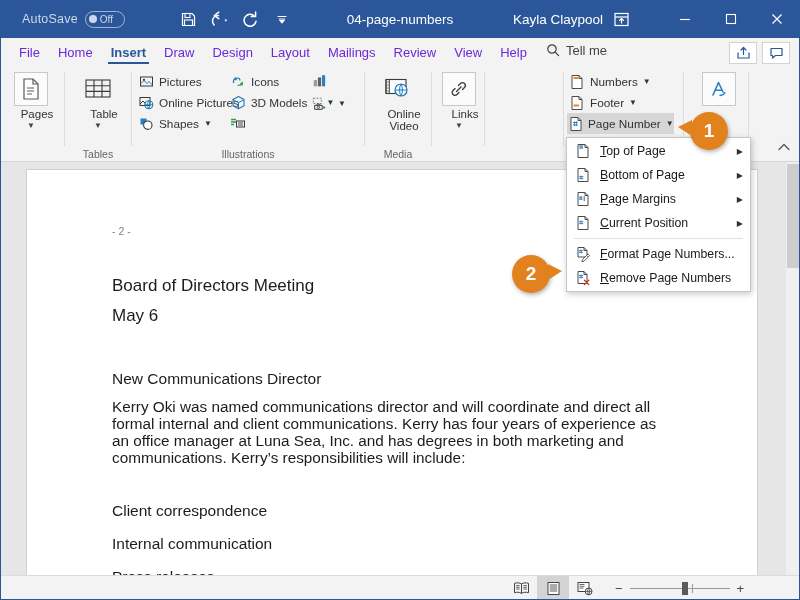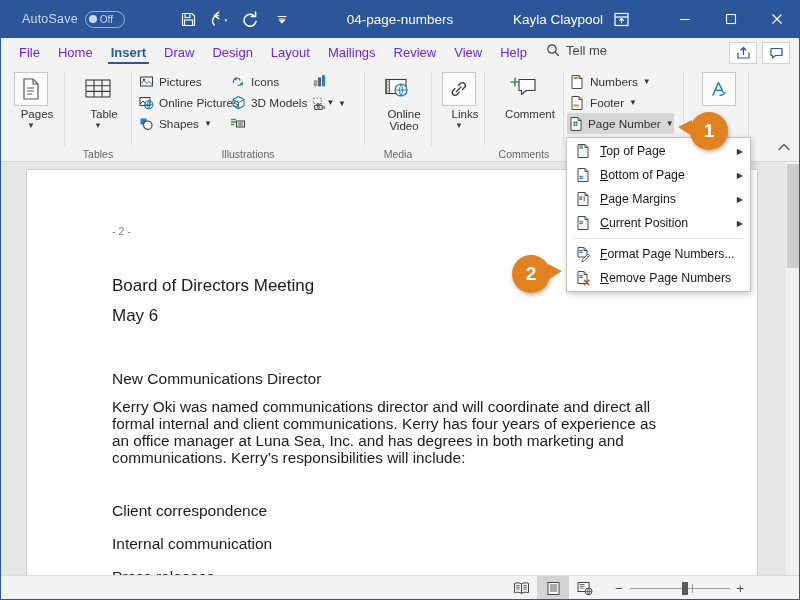--- a/index.html
+++ b/index.html
@@ -417,32 +417,20 @@
               <path d="M8.5 11.5 13 7M7 8.5 5 10.5a2.8 2.8 0 1 0 4 4l2-2" fill="none" stroke="#3a3a3a" stroke-width="1.3" stroke-linecap="round"></path>
               <path d="M14.5 9.5l2-2a2.8 2.8 0 1 0-4-4l-2 2" fill="none" stroke="#3a3a3a" stroke-width="1.3" stroke-linecap="round"></path>
             </svg>
         </span>
         <span class="lbl">Links</span>
         <span class="caret">▼</span>
       </div>
     </div>
     <div class="gsep" style="left:484px;"></div>
 
-    <div class="group" style="left:485px;width:78px;">
-      <div class="bigbtn" style="left:12px;">
-        <span class="glyph">
-          <svg width="30" height="26" viewBox="0 0 30 26">
-              <path d="M10 3.5h16v11h-9l-4.5 4v-4H10z" fill="#fff" stroke="#3a3a3a" stroke-width="1.1" stroke-linejoin="round"></path>
-              <path d="M6 1.5v9M1.5 6h9" stroke="#3a9b4a" stroke-width="1.6"></path>
-            </svg>
-        </span>
-        <span class="lbl">Comment</span>
-      </div>
-      <div class="grouplabel">Comments</div>
-    </div>
     <div class="gsep" style="left:563px;"></div>
 
     <div class="group" style="left:564px;width:118px;">
       <div class="smallbtn" style="left:3px; top:5px;">
         <span class="ic">
           <svg width="14" height="16" viewBox="0 0 14 16">
               <path d="M2 1.5h7l3 3v10H2z" fill="#fff" stroke="#4a4a4a" stroke-width="1"></path>
               <path d="M9 1.5v3h3" fill="none" stroke="#4a4a4a" stroke-width="1"></path>
               <rect x="3.5" y="3" width="4.5" height="2" fill="#e08a2e"></rect>
             </svg>

